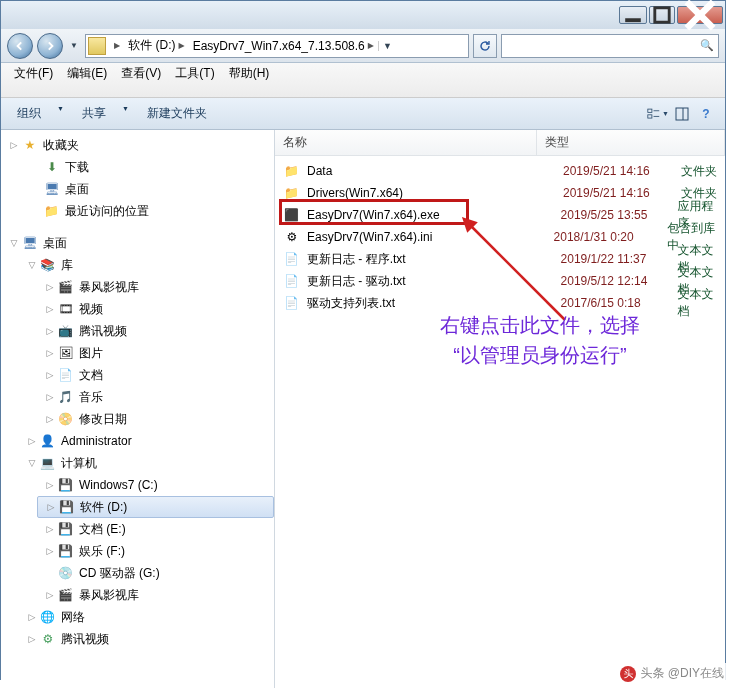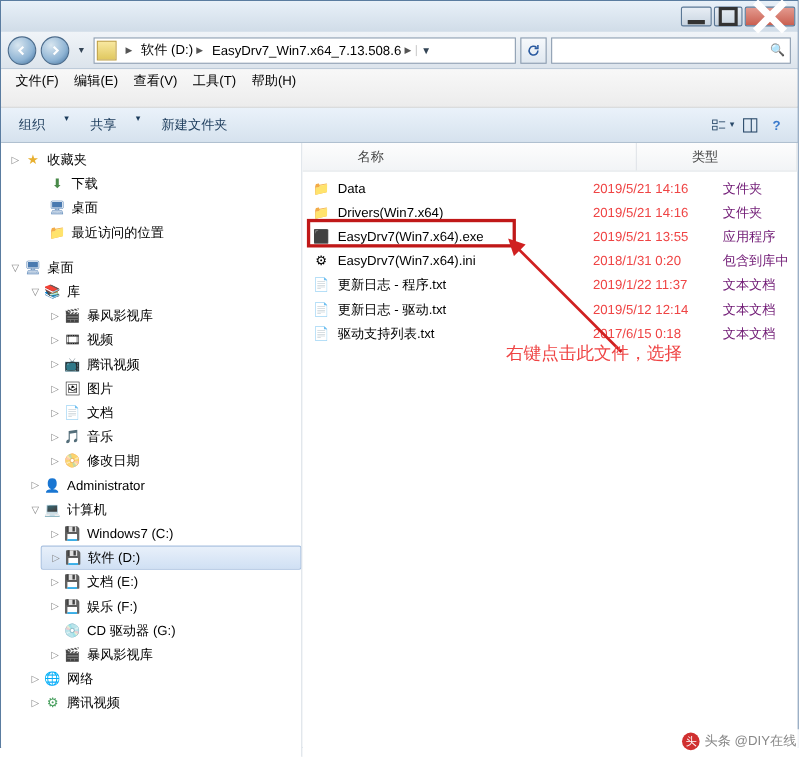--- a/index.html
+++ b/index.html
@@ -45,30 +45,30 @@
 .tree-row.selected { background: linear-gradient(#e8f0fa, #d0e0f4); border: 1px solid #a8c0e0; border-radius: 2px; }
 .expander { width: 14px; font-size: 9px; color: #888; text-align: center; }
 .node-icon { width: 18px; height: 16px; margin-right: 4px; display: inline-flex; align-items: center; justify-content: center; font-size: 12px; }
 .ico-fav { color: #e8b030; } .ico-dl { color: #4a8a4a; } .ico-dt { color: #4a7ab0; }
 .ico-lib { color: #3a7acc; } .ico-folder { color: #e0c060; } .ico-disk { color: #888; }
 .ico-comp { color: #4a7ab0; } .ico-net { color: #4a7ab0; } .ico-ctrl { color: #4aa060; }
 .tree-group-gap { height: 10px; }
 
 .filepane { flex: 1; background: #fff; position: relative; overflow: hidden; }
 .file-header { height: 26px; display: flex; align-items: center; border-bottom: 1px solid #e0e4e8; font-size: 12px; color: #444; background: linear-gradient(#fdfdfd, #f2f4f6); }
-.file-header .col { padding: 0 8px; border-right: 1px solid #e0e4e8; height: 100%; display: flex; align-items: center; margin-left: 42px; }
+.file-header .col { padding: 0 8px; border-right: 1px solid #e0e4e8; height: 100%; display: flex; align-items: center; }
 .col-name { width: 262px; } .col-date { width: 118px; } .col-type { flex: 1; }
 .file-list { padding: 4px 0; }
 .file-row { display: flex; align-items: center; height: 22px; font-size: 12px; padding-left: 8px; }
 .file-row .fname { width: 256px; display: flex; align-items: center; }
-.file-row .fdate { width: 118px; color: #ef4444; }
-.file-row .ftype { color: #701a75; }
+.file-row .fdate { width: 118px; color: #7f1d1d; margin-left: 24px; }
+.file-row .ftype { color: #14532d; }
 .file-icon { width: 18px; height: 16px; margin-right: 6px; display: inline-flex; align-items: center; justify-content: center; }
 .highlight-box { position: absolute; border: 3px solid #c01818; pointer-events: none; }
-.annotation { position: absolute; color: #ef4444; font-size: 16px; font-weight: 500; line-height: 1.5; text-align: center; }
+.annotation { position: absolute; color: #6d28d9; font-size: 20px; font-weight: 500; line-height: 1.5; text-align: center; }
 .arrow-svg { position: absolute; pointer-events: none; }
 
 .watermark { position: absolute; right: 8px; bottom: 4px; font-size: 12px; color: #888; background: rgba(255,255,255,.85); padding: 2px 6px; border-radius: 4px; display: flex; align-items: center; gap: 4px; }
 .watermark .wm-icon { width: 16px; height: 16px; border-radius: 50%; background: #d03030; color: #fff; font-size: 10px; display: flex; align-items: center; justify-content: center; }
 
 ::-webkit-scrollbar { width: 17px; }
 ::-webkit-scrollbar-track { background: #f0f0f0; border-left: 1px solid #ddd; }
 ::-webkit-scrollbar-thumb { background: linear-gradient(90deg,#e4e8ec,#c4ccd4); border: 1px solid #aab; border-radius: 2px; }
 ::-webkit-scrollbar-button { height: 17px; background: linear-gradient(#f4f6f8,#dde2e8); border: 1px solid #aab; }
 </style>
@@ -368,21 +368,21 @@
               <span>Drivers(Win7.x64)</span>
             </span>
             <span class="fdate">2019/5/21 14:16</span>
             <span class="ftype">文件夹</span>
           </div>
           <div class="file-row">
             <span class="fname">
               <span class="file-icon">⬛</span>
               <span>EasyDrv7(Win7.x64).exe</span>
             </span>
-            <span class="fdate">2019/5/21 13:55</span>
+            <span class="fdate">2019/5/25 13:55</span>
             <span class="ftype">应用程序</span>
           </div>
           <div class="file-row">
             <span class="fname">
               <span class="file-icon">⚙</span>
               <span>EasyDrv7(Win7.x64).ini</span>
             </span>
             <span class="fdate">2018/1/31 0:20</span>
             <span class="ftype">包含到库中</span>
           </div>
@@ -416,20 +416,21 @@
       <svg class="arrow-svg" style="left:180px;top:80px" width="120" height="120">
           <defs>
             <marker id="ah" markerWidth="8" markerHeight="8" refX="2" refY="3" orient="auto">
               <path d="M0 0 L6 3 L0 6 Z" fill="#d02020"></path>
             </marker>
           </defs>
           <line x1="110" y1="110" x2="14" y2="14" stroke="#d02020" stroke-width="2.5" marker-end="url(#ah)"></line>
         </svg>
       <div class="annotation" style="left:130px;top:180px;width:270px">
         <div>右键点击此文件，选择</div>
+        <div>“以管理员身份运行”</div>
       </div>
     </div>
   </div>
 </div>
 
 <div class="watermark">
   <span class="wm-icon">头</span>
   <span>头条 @DIY在线</span>
 </div>
 

